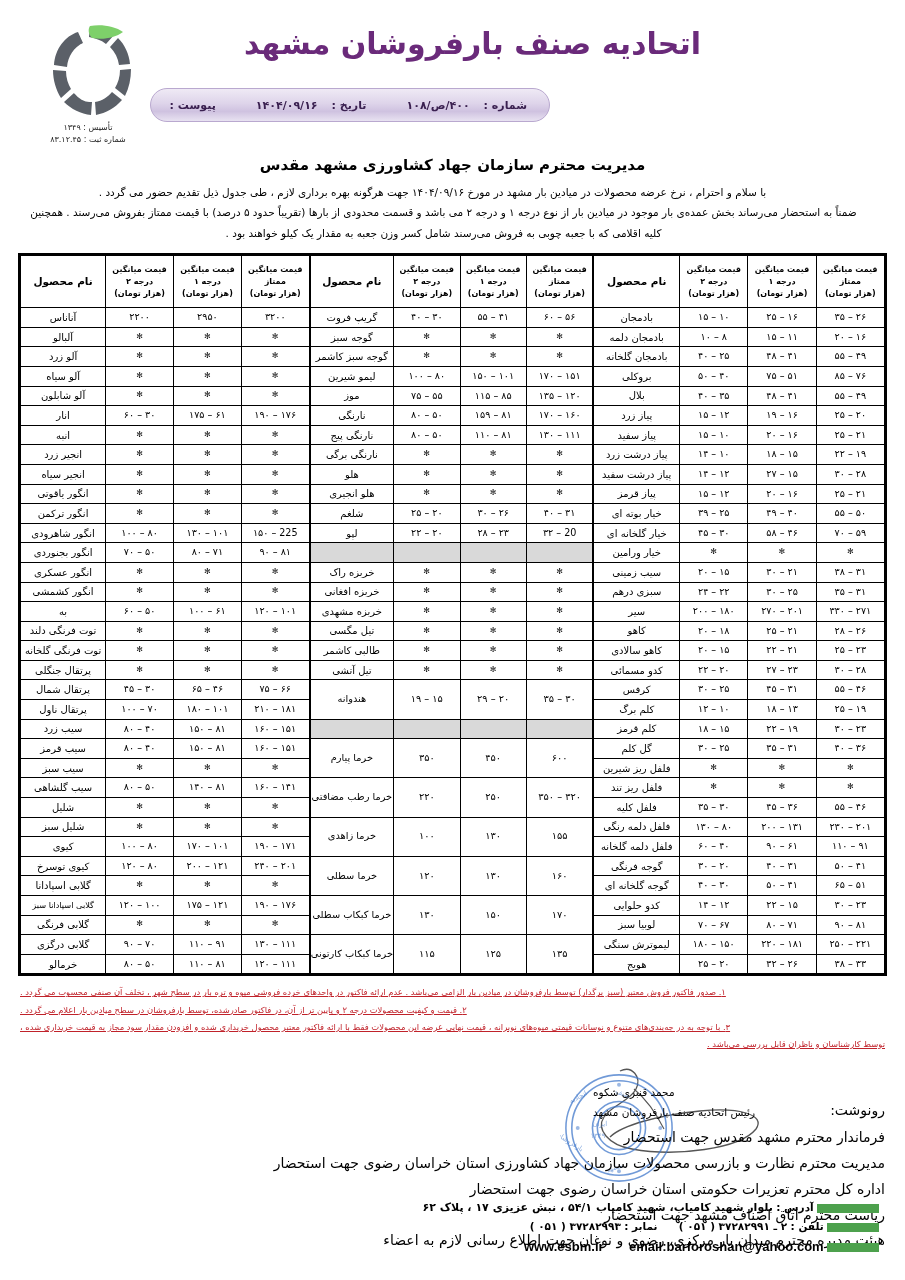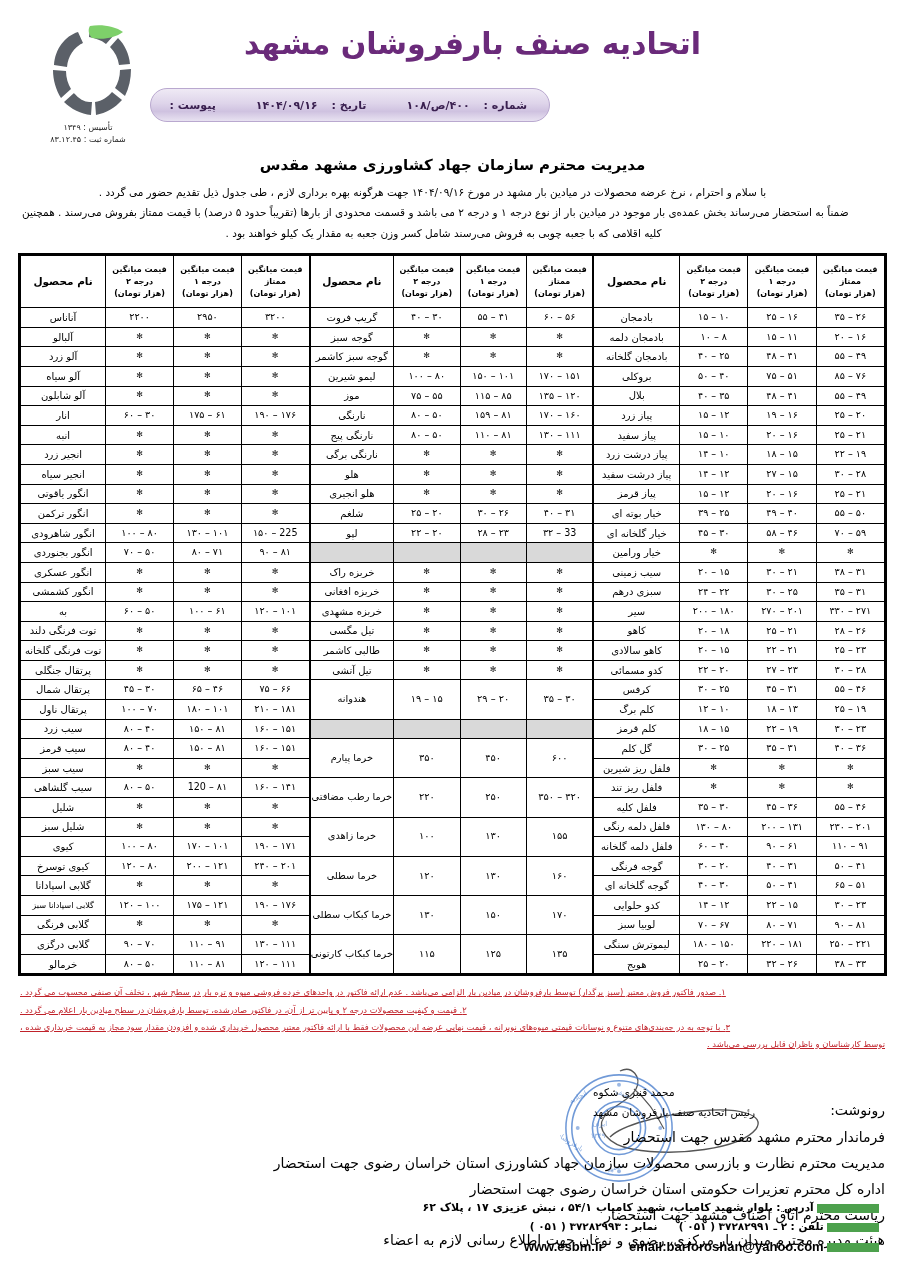--- a/index.html
+++ b/index.html
@@ -74,21 +74,21 @@
   }
   .intro {
     padding: 0 22px;
     font-size: 10.5px;
     line-height: 1.95;
     text-align: justify;
     text-align-last: center;
   }
   .intro p { margin: 0; }
   .intro p.l1 { text-align: right; padding-right: 40px;}
-  .intro p.l2 { text-align: left; padding-right: 18px;}
+  .intro p.l2 { text-align: center; padding-right: 18px;}
 
   
   .table-area {
     margin: 10px 18px 0 18px;
     display: flex;
     flex-direction: row;
     gap: 0;
     border: 2px solid #000;
   }
   table.pricetbl {
@@ -570,21 +570,21 @@
           <td class="price blank-mark">✻</td>
           <td class="name">هلو انجیری</td>
         </tr>
         <tr>
           <td class="price">۳۱ – ۴۰</td>
           <td class="price">۲۶ – ۳۰</td>
           <td class="price">۲۰ – ۲۵</td>
           <td class="name">شلغم</td>
         </tr>
         <tr>
-          <td class="price">33 – ۳۲</td>
+          <td class="price">20 – ۳۲</td>
           <td class="price">۲۳ – ۲۸</td>
           <td class="price">۲۰ – ۲۲</td>
           <td class="name">لپو</td>
         </tr>
         <tr>
           <td class="spacer-row"></td>
           <td class="spacer-row"></td>
           <td class="spacer-row"></td>
           <td class="spacer-row"></td>
         </tr>
@@ -855,21 +855,21 @@
           <td class="name">سیب قرمز</td>
         </tr>
         <tr>
           <td class="price blank-mark">✻</td>
           <td class="price blank-mark">✻</td>
           <td class="price blank-mark">✻</td>
           <td class="name">سیب سبز</td>
         </tr>
         <tr>
           <td class="price">۱۴۱ – ۱۶۰</td>
-          <td class="price">۸۱ – 120</td>
+          <td class="price">۸۱ – ۱۴۰</td>
           <td class="price">۵۰ – ۸۰</td>
           <td class="name">سیب گلشاهی</td>
         </tr>
         <tr>
           <td class="price blank-mark">✻</td>
           <td class="price blank-mark">✻</td>
           <td class="price blank-mark">✻</td>
           <td class="name">شلیل</td>
         </tr>
         <tr>

